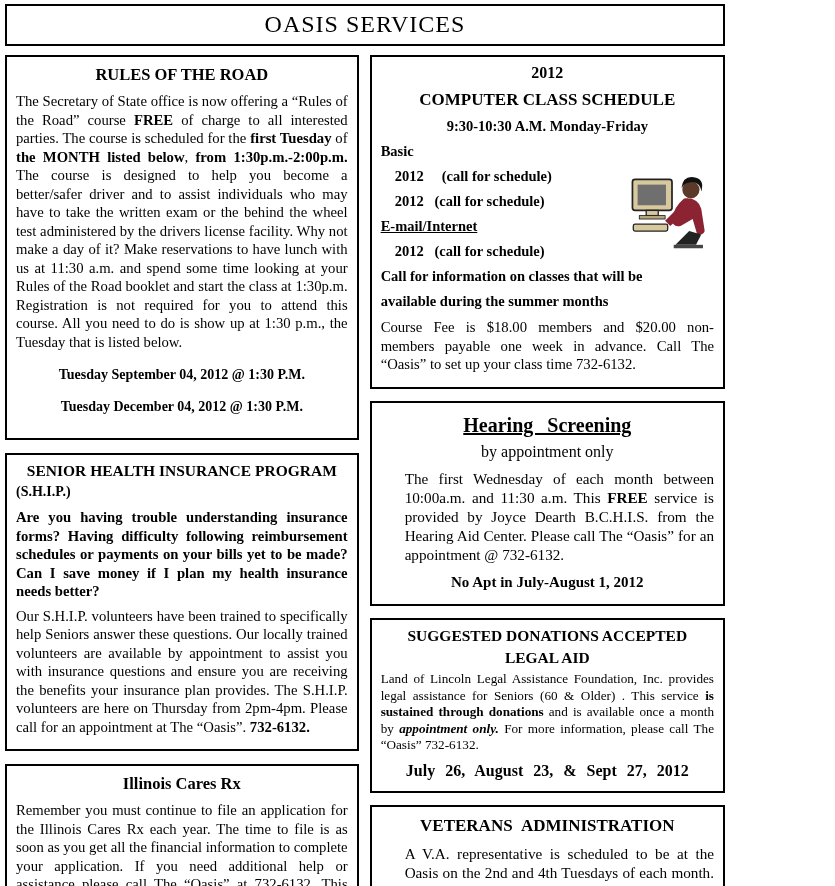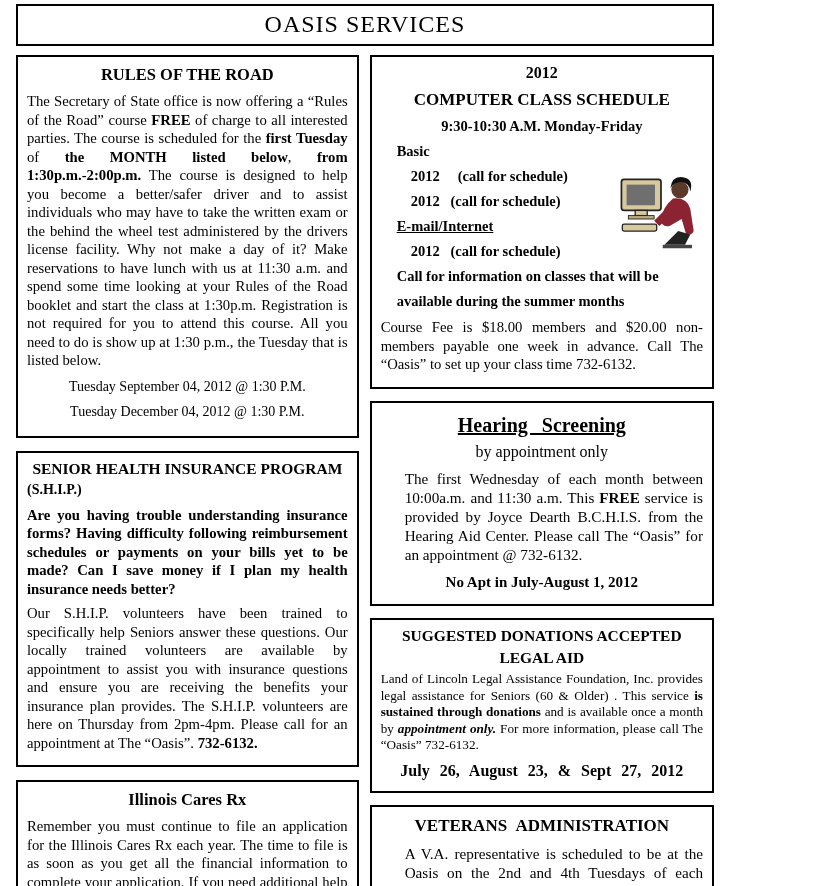--- a/index.html
+++ b/index.html
@@ -3,47 +3,47 @@
 <meta charset="utf-8">
 <style>
   * { box-sizing: border-box; }
   html, body {
     margin: 0; padding: 0;
     width: 835px; height: 886px;
     background: #ffffff;
     color: #000;
     font-family: "Liberation Serif", "DejaVu Serif", serif;
   }
-  .page { width: 730px; height: 886px; padding: 4px 16px; overflow: hidden; }
+  .page { width: 730px; height: 886px; padding: 4px 5px; overflow: hidden; }
 
   .box { border: 2px solid #000; background: #fff; }
 
   .header-box { text-align: center; padding: 5px 0 6px; margin-bottom: 9px; }
   .header-title { font-size: 24px; letter-spacing: 1px; }
 
   .columns { display: flex; gap: 11px; align-items: flex-start; }
   .col-left  { width: 404px; display: flex; flex-direction: column; gap: 13px; }
   .col-right { width: 406px; display: flex; flex-direction: column; gap: 12px; }
 
   section { padding: 5px 9px 7px; }
 
   .title-lg { text-align: center; font-weight: bold; font-size: 16.5px; margin: 3px 0 7px; }
   .title-md { text-align: center; font-weight: bold; font-size: 15.5px; margin: 2px 0 4px; }
   .subtitle-sm { text-align: left; font-weight: bold; font-size: 14px; margin: 0 0 8px; }
 
   .body-text { font-size: 14.7px; line-height: 1.26; text-align: justify; margin: 0 0 6px; }
   .body-text.bold { font-weight: bold; }
 
-  .date-line { text-align: center; font-weight: normal; font-size: 14px; margin: 9px 0; }
+  .date-line { text-align: center; font-weight: bold; font-size: 14px; margin: 16px 0; }
 
   
   .sec-computer { position: relative; }
   .center-bold { text-align: center; font-weight: bold; margin: 2px 0 8px; }
   .fs16 { font-size: 16px; } .fs17 { font-size: 17px; } .fs14 { font-size: 14.5px; }
-  .sched-line { font-weight: bold; font-size: 14.5px; margin: 8px 16px; }
+  .sched-line { font-weight: bold; font-size: 14.5px; margin: 8px 0; }
   .sched-indent { padding-left: 14px; }
   .underline { text-decoration: underline; }
   .clipart { position: absolute; right: 8px; top: 108px; width: 86px; height: 96px; }
 
   
   .hearing-title { text-align: center; font-weight: bold; font-size: 20px;
     text-decoration: underline; word-spacing: 9px; margin: 6px 0 6px; }
   .hearing-sub { text-align: center; font-size: 16px; margin: 0 0 8px; }
   .note-line { text-align: center; font-weight: bold; font-size: 15px; margin: 10px 0 6px; }
 

